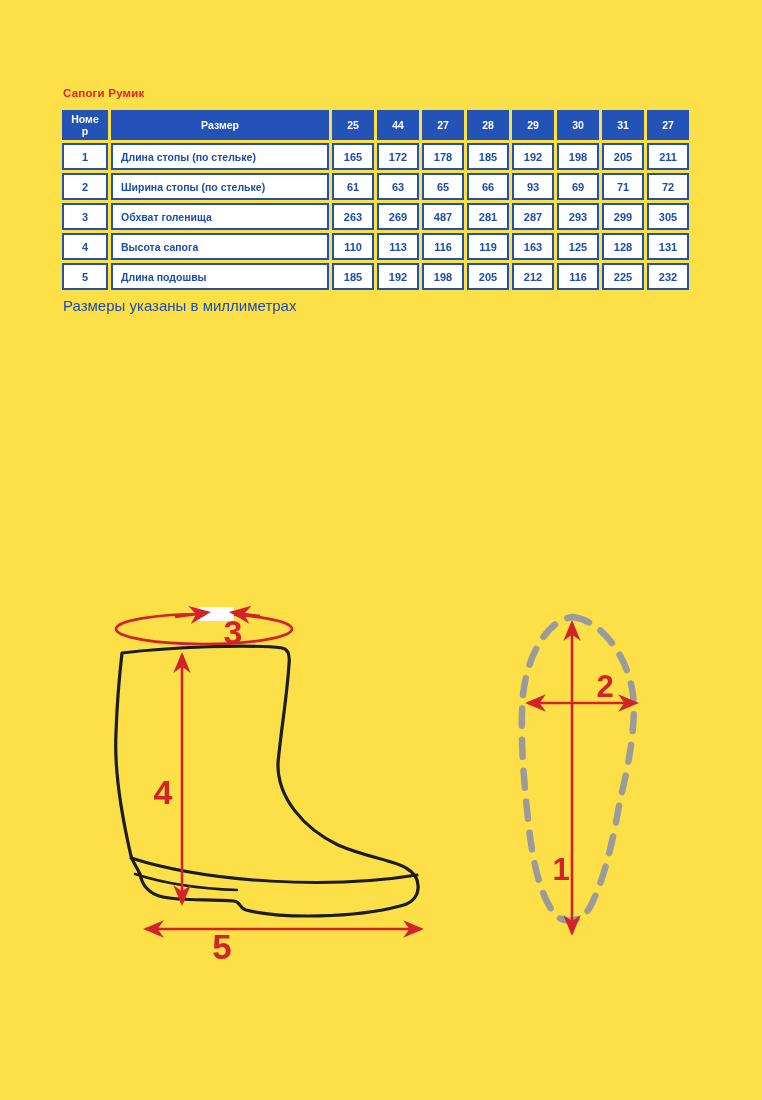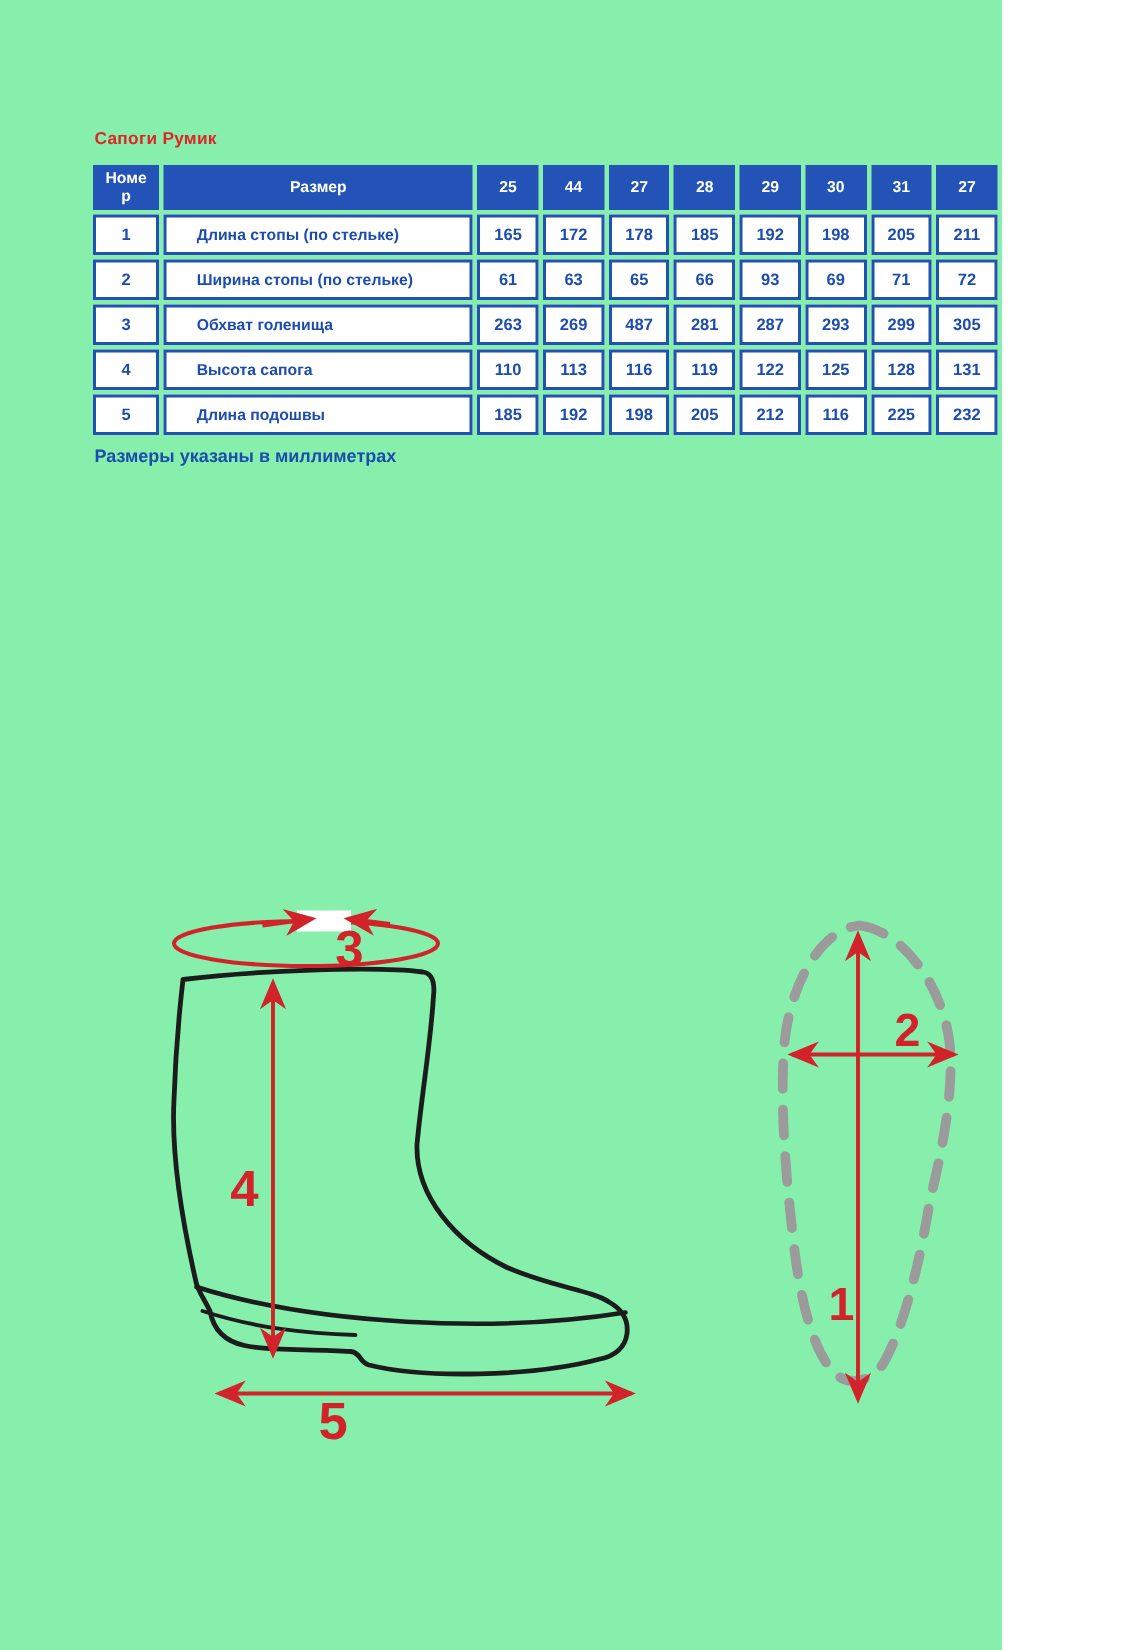--- a/index.html
+++ b/index.html
@@ -1,17 +1,17 @@
 <!DOCTYPE html>
 <html><head>
 <meta charset="utf-8">
 <style>
   html,body { margin:0; padding:0; background:#ffffff; }
   .page {
-    position:relative; width:668px; height:1100px; background:#86efac;
+    position:relative; width:762px; height:1100px; background:#fde047;
     font-family:"Liberation Sans", sans-serif; overflow:hidden;
   }
   .size-title {
     position:absolute; left:63px; top:87px;
     font-size:11.5px; font-weight:bold; color:#e02428; letter-spacing:.2px;
   }
   table.size {
     position:absolute; left:59px; top:107px;
     border-collapse:separate; border-spacing:3px; table-layout:fixed;
   }
@@ -19,24 +19,24 @@
     background:#2353b6; color:#ffffff; font-weight:bold; font-size:10.5px;
     text-align:center; vertical-align:middle; height:30px; padding:2px 2px;
     line-height:1.15; box-sizing:border-box;
   }
   table.size th.col-num { padding:2px 8px; word-break:break-all;margin-left:48px; }
   table.size td {
     border:2px solid #2151b2; color:#1c4cae; font-weight:bold; font-size:11px;
     text-align:center; vertical-align:middle; height:27px; padding:1px 2px;
     background:#ffffff; box-sizing:border-box;
   }
-  table.size td.row-label { text-align:left; padding-left:20px; font-size:10.5px;margin-top:35px; }
+  table.size td.row-label { text-align:left; padding-left:8px; font-size:10.5px;margin-top:35px; }
   .footnote {
     position:absolute; left:63px; top:297px;
-    font-size:12px; font-weight:bold; color:#1c4cae;
+    font-size:15px; font-weight:normal; color:#1c4cae;
   }
   svg.diagram { position:absolute; left:100px; top:585px; }
   .dim-digit { font-family:"Liberation Sans", sans-serif; font-weight:bold; }
 </style>
 </head>
 <body>
 
 <div class="page">
 
   <div class="size-title">Сапоги Румик</div>
@@ -105,21 +105,21 @@
           <td>299</td>
           <td>305</td>
         </tr>
         <tr>
           <td>4</td>
           <td class="row-label">Высота сапога</td>
           <td>110</td>
           <td>113</td>
           <td>116</td>
           <td>119</td>
-          <td>122</td>
+          <td>163</td>
           <td>125</td>
           <td>128</td>
           <td>131</td>
         </tr>
         <tr>
           <td>5</td>
           <td class="row-label">Длина подошвы</td>
           <td>185</td>
           <td>192</td>
           <td>198</td>

